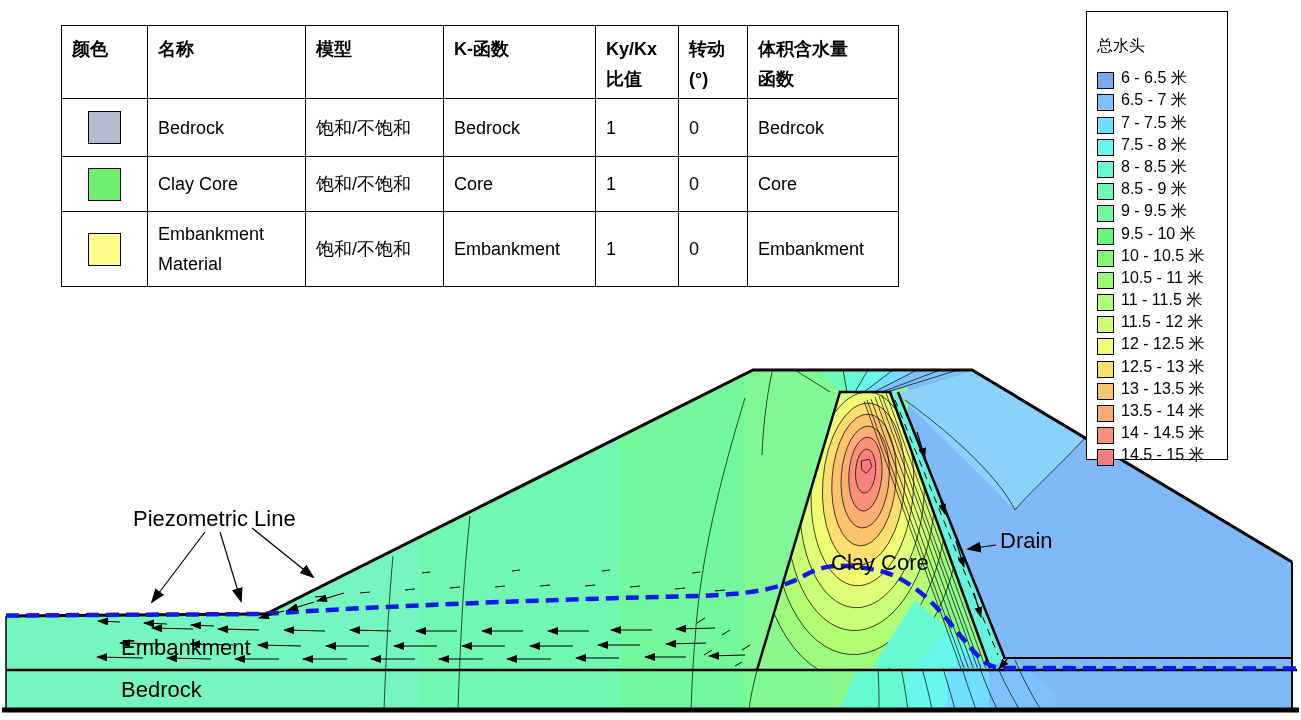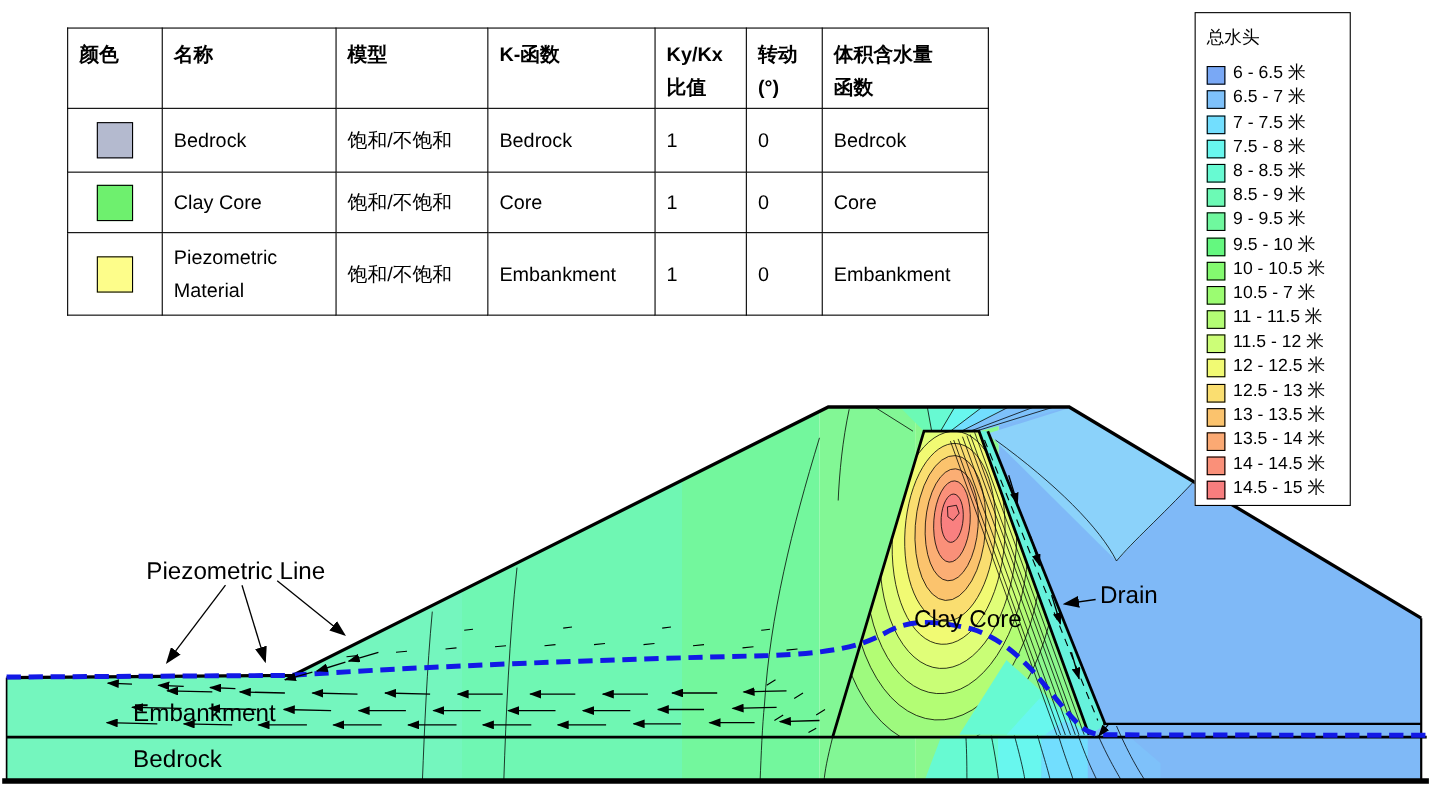--- a/index.html
+++ b/index.html
@@ -22,21 +22,21 @@
     text-align:left;vertical-align:top;font-weight:bold;
     white-space:pre-line;padding-top:8px;
   }
   .materials-table td{vertical-align:middle;}
   .swatch{width:31px;height:31px;border:1px solid #000;margin:0 auto;}
 
   
   .legendbox{
     position:absolute;left:1086px;top:11px;width:142px;height:449px;
     border:1px solid #000;background:#fff;box-sizing:border-box;
-    padding:12px 0 0 10px;font-size:16px;z-index:5;
+    padding:24px 0 0 10px;font-size:16px;z-index:5;
   }
   .lg-title{margin:0 0 10px 0;}
   .lg-item{display:flex;align-items:flex-end;height:22.2px;white-space:nowrap;}
   .lg-sw{width:15px;height:15px;border:1px solid #000;margin-right:7px;flex:none;}
 
   .diagram-svg{position:absolute;left:0;top:0;z-index:1;}
 </style>
 </head>
 <body>
 
@@ -279,21 +279,21 @@
     <td>饱和/不饱和</td>
     <td>Core</td>
     <td>1</td>
     <td>0</td>
     <td>Core</td>
   </tr>
   <tr style="height:75px">
     <td>
           <div class="swatch" style="background-color: rgb(253, 253, 138);"></div>
         </td>
-    <td>Piezometric Material</td>
+    <td>Embankment Material</td>
     <td>饱和/不饱和</td>
     <td>Embankment</td>
     <td>1</td>
     <td>0</td>
     <td>Embankment</td>
   </tr>
   </tbody>
 </table>
 
 <div class="legendbox">
@@ -339,21 +339,21 @@
     <span class="lg-label">9.5 - 10 米</span>
   </div>
 
   <div class="lg-item">
     <span class="lg-sw" style="background-color: rgb(131, 250, 111);"></span>
     <span class="lg-label">10 - 10.5 米</span>
   </div>
 
   <div class="lg-item">
     <span class="lg-sw" style="background-color: rgb(155, 252, 113);"></span>
-    <span class="lg-label">10.5 - 7 米</span>
+    <span class="lg-label">10.5 - 11 米</span>
   </div>
 
   <div class="lg-item">
     <span class="lg-sw" style="background-color: rgb(179, 253, 116);"></span>
     <span class="lg-label">11 - 11.5 米</span>
   </div>
 
   <div class="lg-item">
     <span class="lg-sw" style="background-color: rgb(204, 254, 119);"></span>
     <span class="lg-label">11.5 - 12 米</span>

